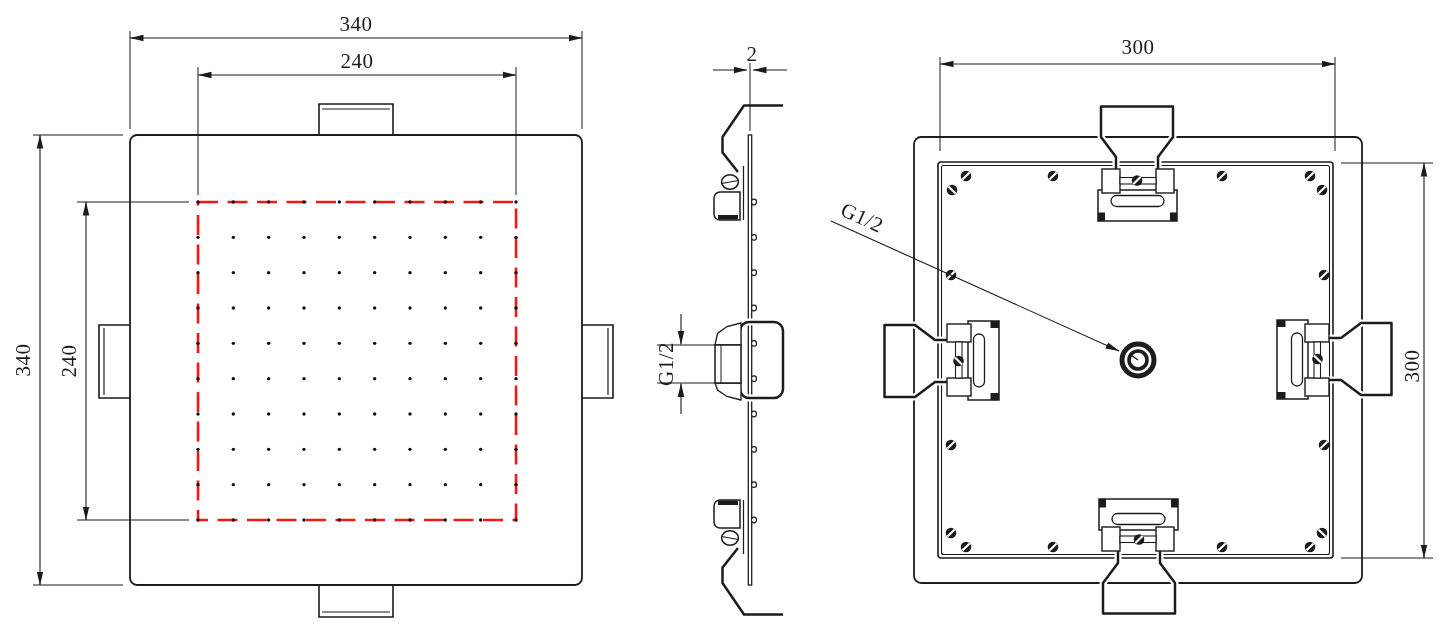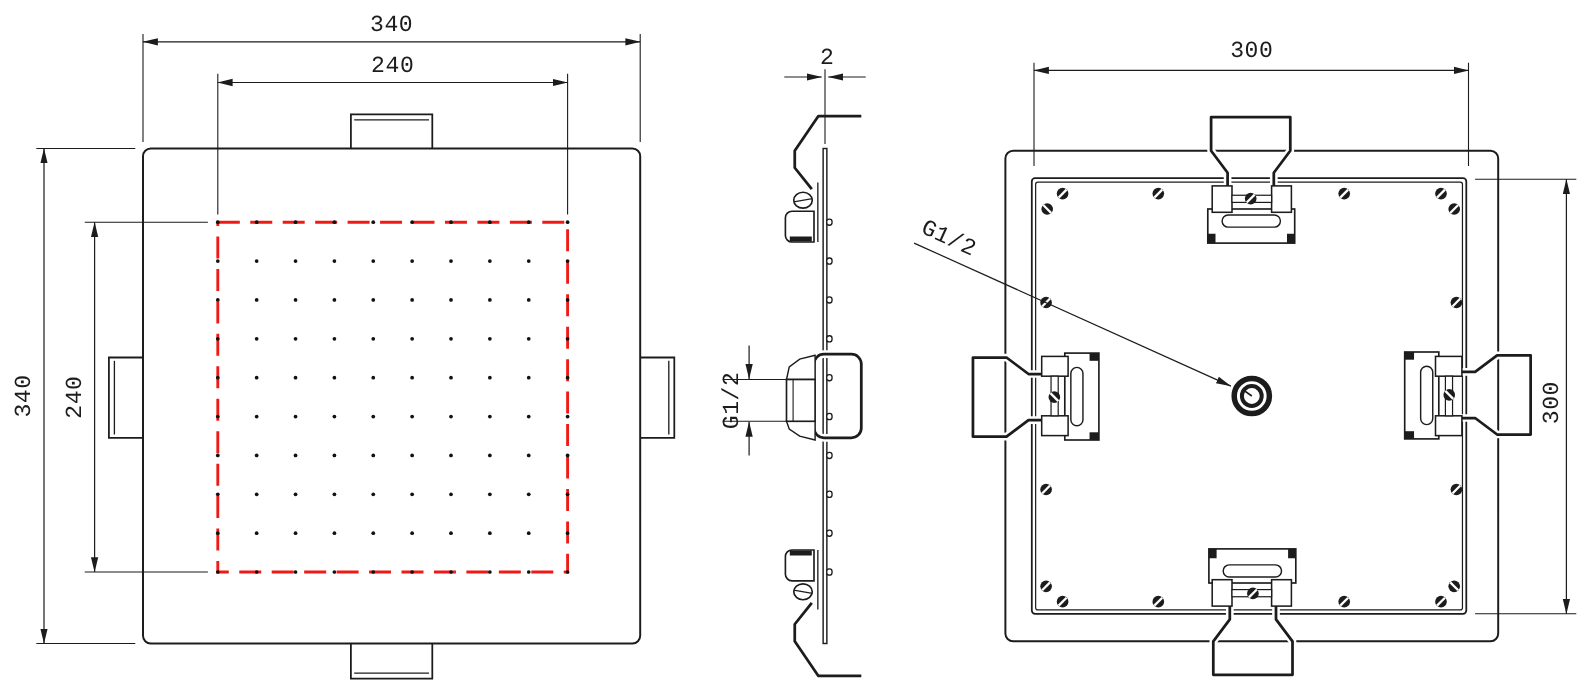--- a/index.html
+++ b/index.html
@@ -1,18 +1,18 @@
 <!DOCTYPE html>
 <html style="--red: #ef1a16; --line: #1c1c1c;"><head>
 <meta charset="utf-8">
 <style>
   :root{ --line:#1c1c1c; --red:#ef1a16; }
   html,body{margin:0;padding:0;background:#fff;}
   #stage{position:relative;width:1445px;height:634px;background:#fff;overflow:hidden;
-         font-family:Liberation Mono, monospace;}
+         font-family:Liberation Serif, serif;}
   #stage svg{position:absolute;left:0;top:0;}
   .dim-label{position:absolute;font-size:21px;line-height:1;color:var(--line);
              white-space:nowrap;transform:translate(-50%,-50%);letter-spacing:.5px;}
   .rot{transform:translate(-50%,-50%) rotate(-90deg);}
   .slant{transform:translate(-50%,-50%) rotate(24.5deg);}
   
   .s10{stroke:var(--line);stroke-width:1;fill:none}
   .s11{stroke:var(--line);stroke-width:1.1;fill:none}
   .s12{stroke:var(--line);stroke-width:1.2;fill:none}
   .s13{stroke:var(--line);stroke-width:1.3;fill:none}

